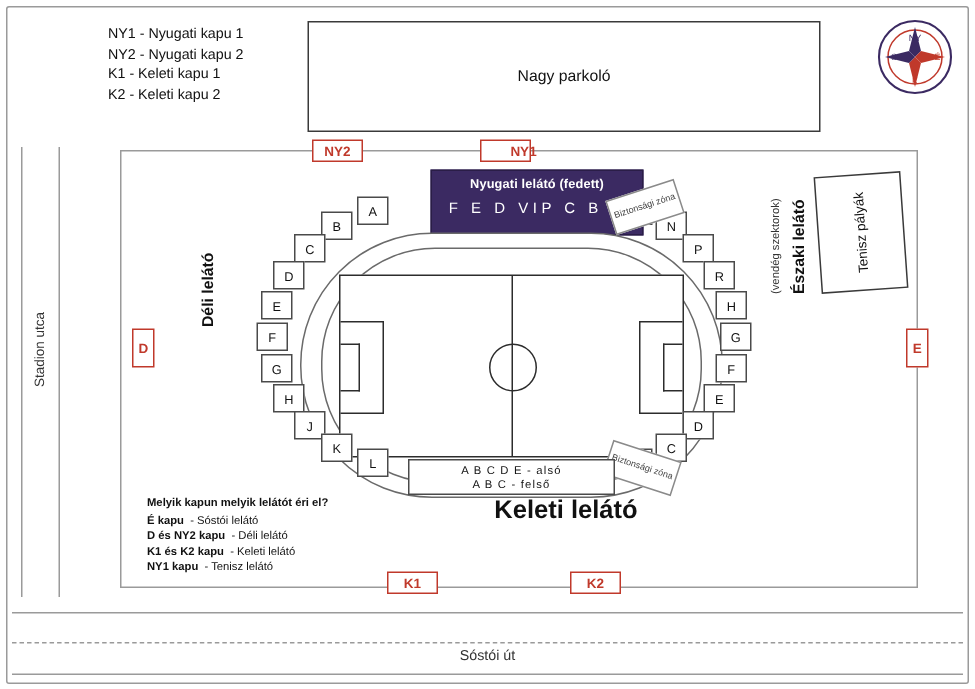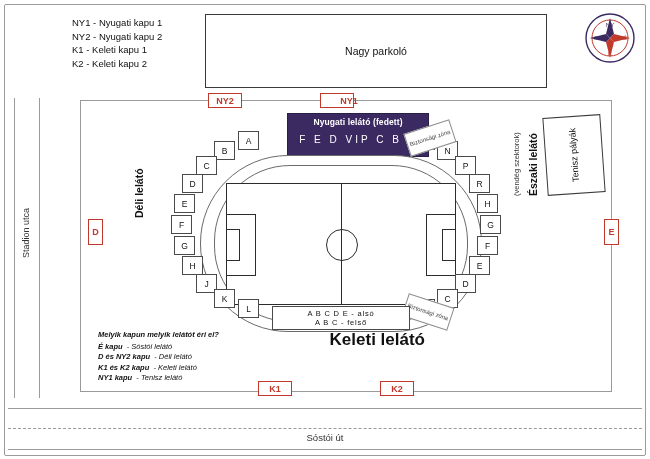--- a/index.html
+++ b/index.html
@@ -170,21 +170,21 @@
   
   .zona{
     position:absolute;font-size:6px;color:#444;text-align:center;line-height:7px;
     border:1px solid #8a8a8a;background:#fff;
     display:flex;align-items:center;justify-content:center;
   }
   .zona-nw{left:406px;top:126px;width:46px;height:22px;transform:rotate(-18deg);}
   .zona-sw{left:404px;top:300px;width:46px;height:22px;transform:rotate(18deg);}
 
   
-  .qblock{position:absolute;left:98px;top:330px;font-size:7.5px;line-height:10.5px;color:#111;font-style:italic;}
+  .qblock{position:absolute;left:98px;top:330px;font-size:7.5px;line-height:10.5px;color:#111;}
   .qblock .q{font-weight:bold;margin-bottom:1px;}
   .qblock .r{white-space:pre;}
   .qblock .r b{font-weight:bold;}
 </style>
 </head>
 <body>
 
 <div class="stage">
 
   <div class="outer-frame"></div>

